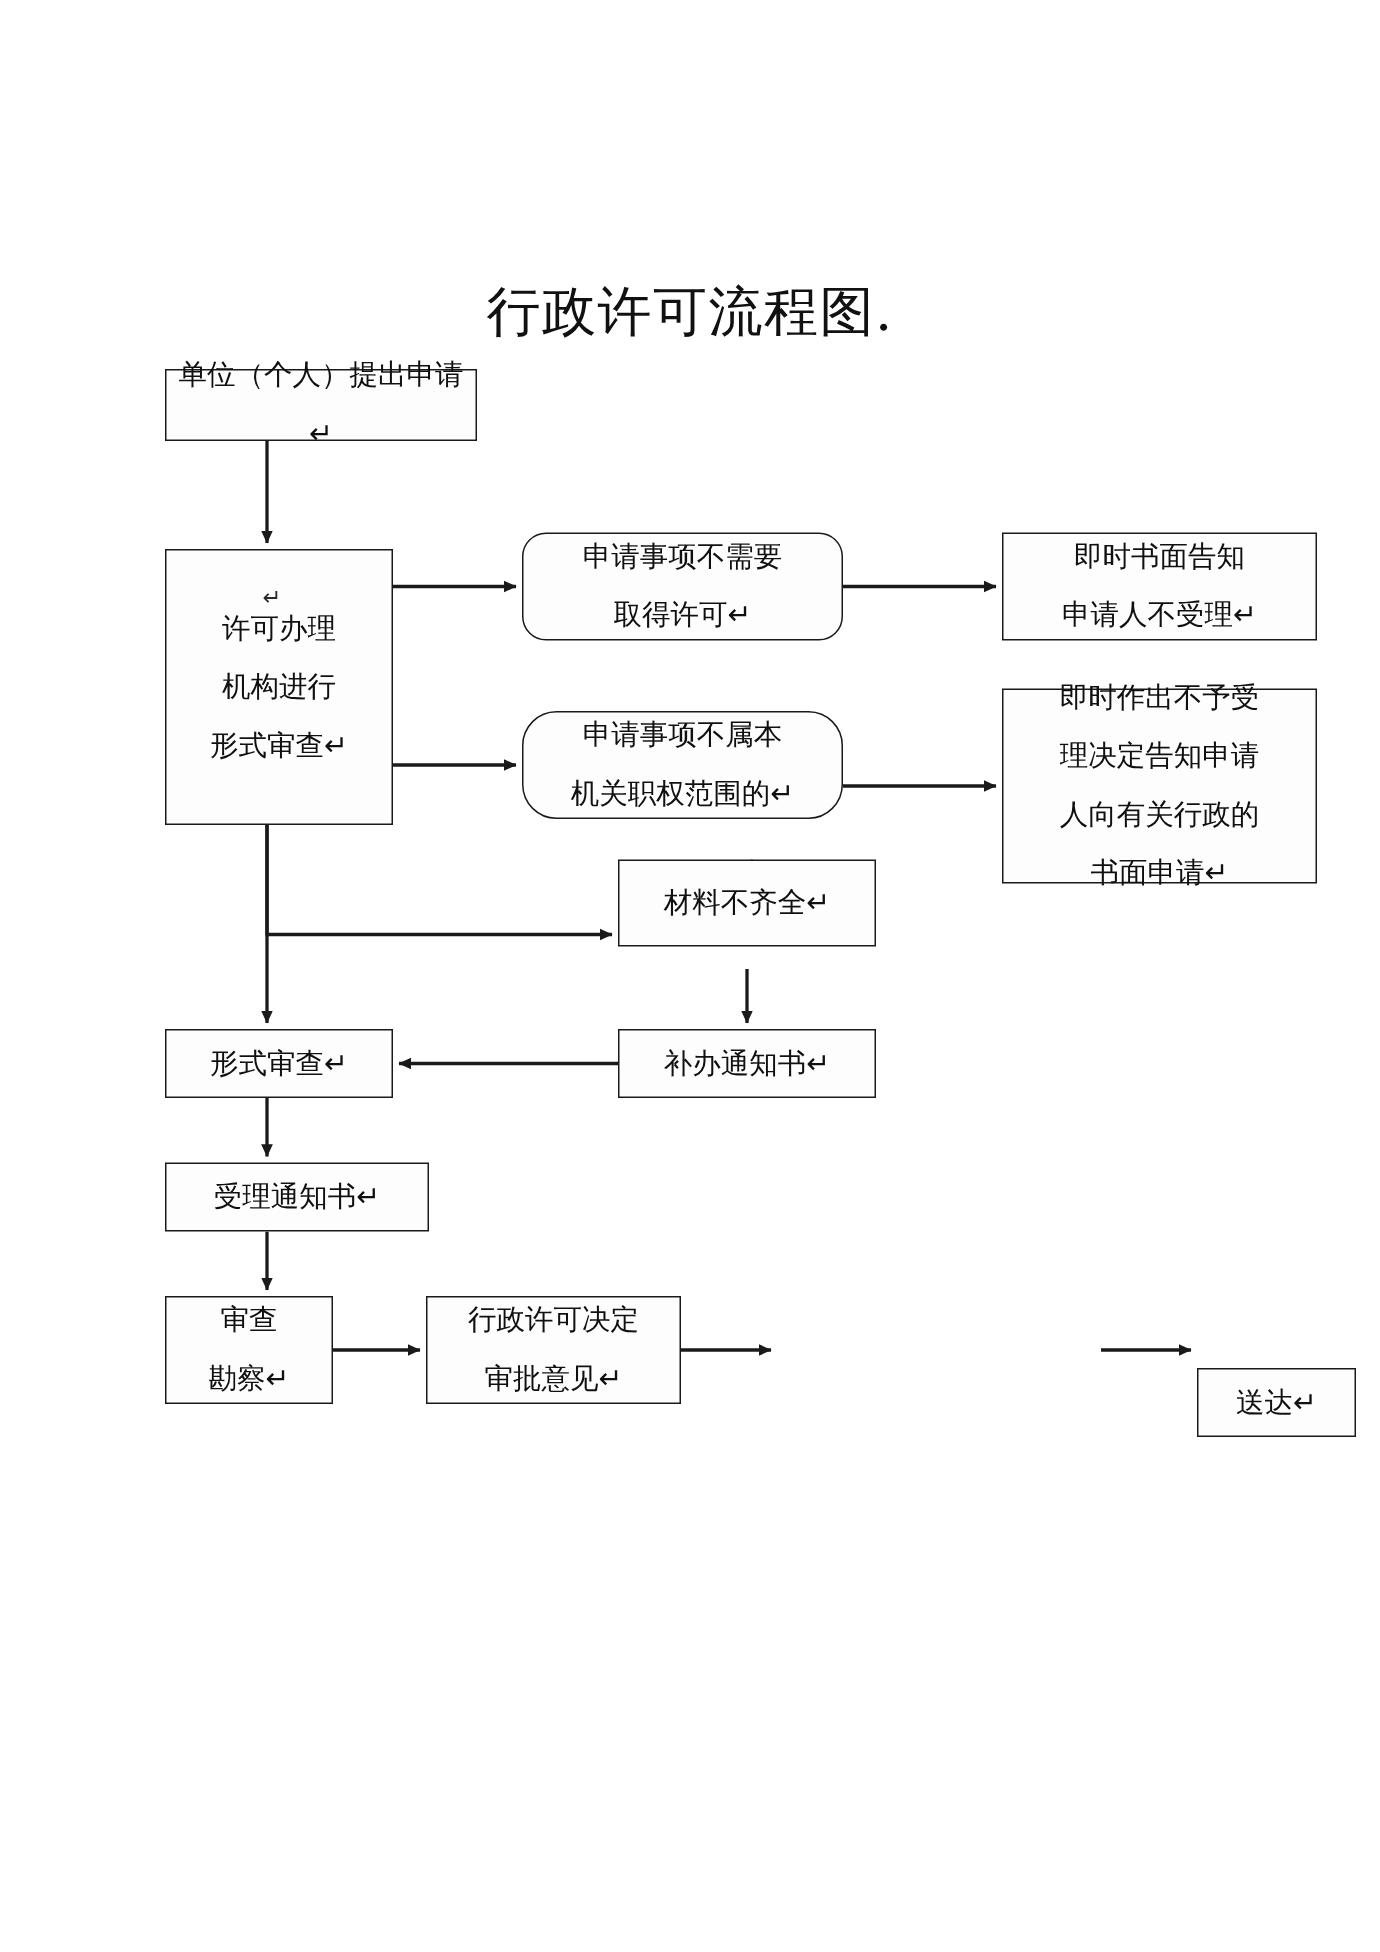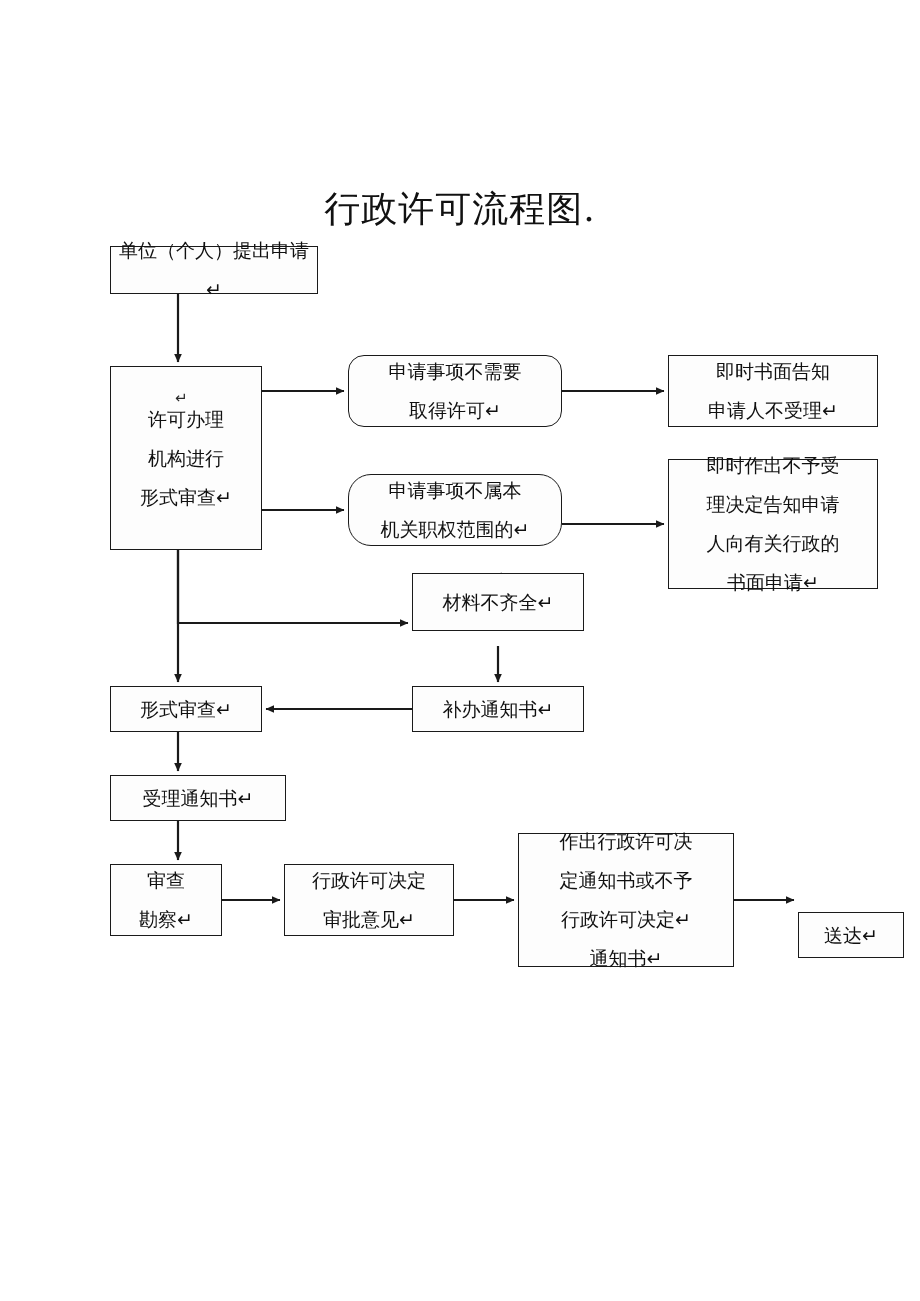--- a/index.html
+++ b/index.html
@@ -173,24 +173,18 @@
   <div class="node" style="left:110px; top:864px; width:112px; height:72px;">
     <span class="lines">审查
 勘察↵</span>
   </div>
 
   <div class="node" style="left:284px; top:864px; width:170px; height:72px;">
     <span class="lines">行政许可决定
 审批意见↵</span>
   </div>
 
-  <div class="node" style="left:518px; top:833px; width:216px; height:134px;">
-    <span class="lines">作出行政许可决
-定通知书或不予
-行政许可决定↵
-通知书↵</span>
-  </div>
 
   <div class="node" style="left:798px; top:888px; width:106px; height:46px;margin-top:24px;">
     <span class="lines">送达↵</span>
   </div>
 
 </div>
 
 </body></html>

